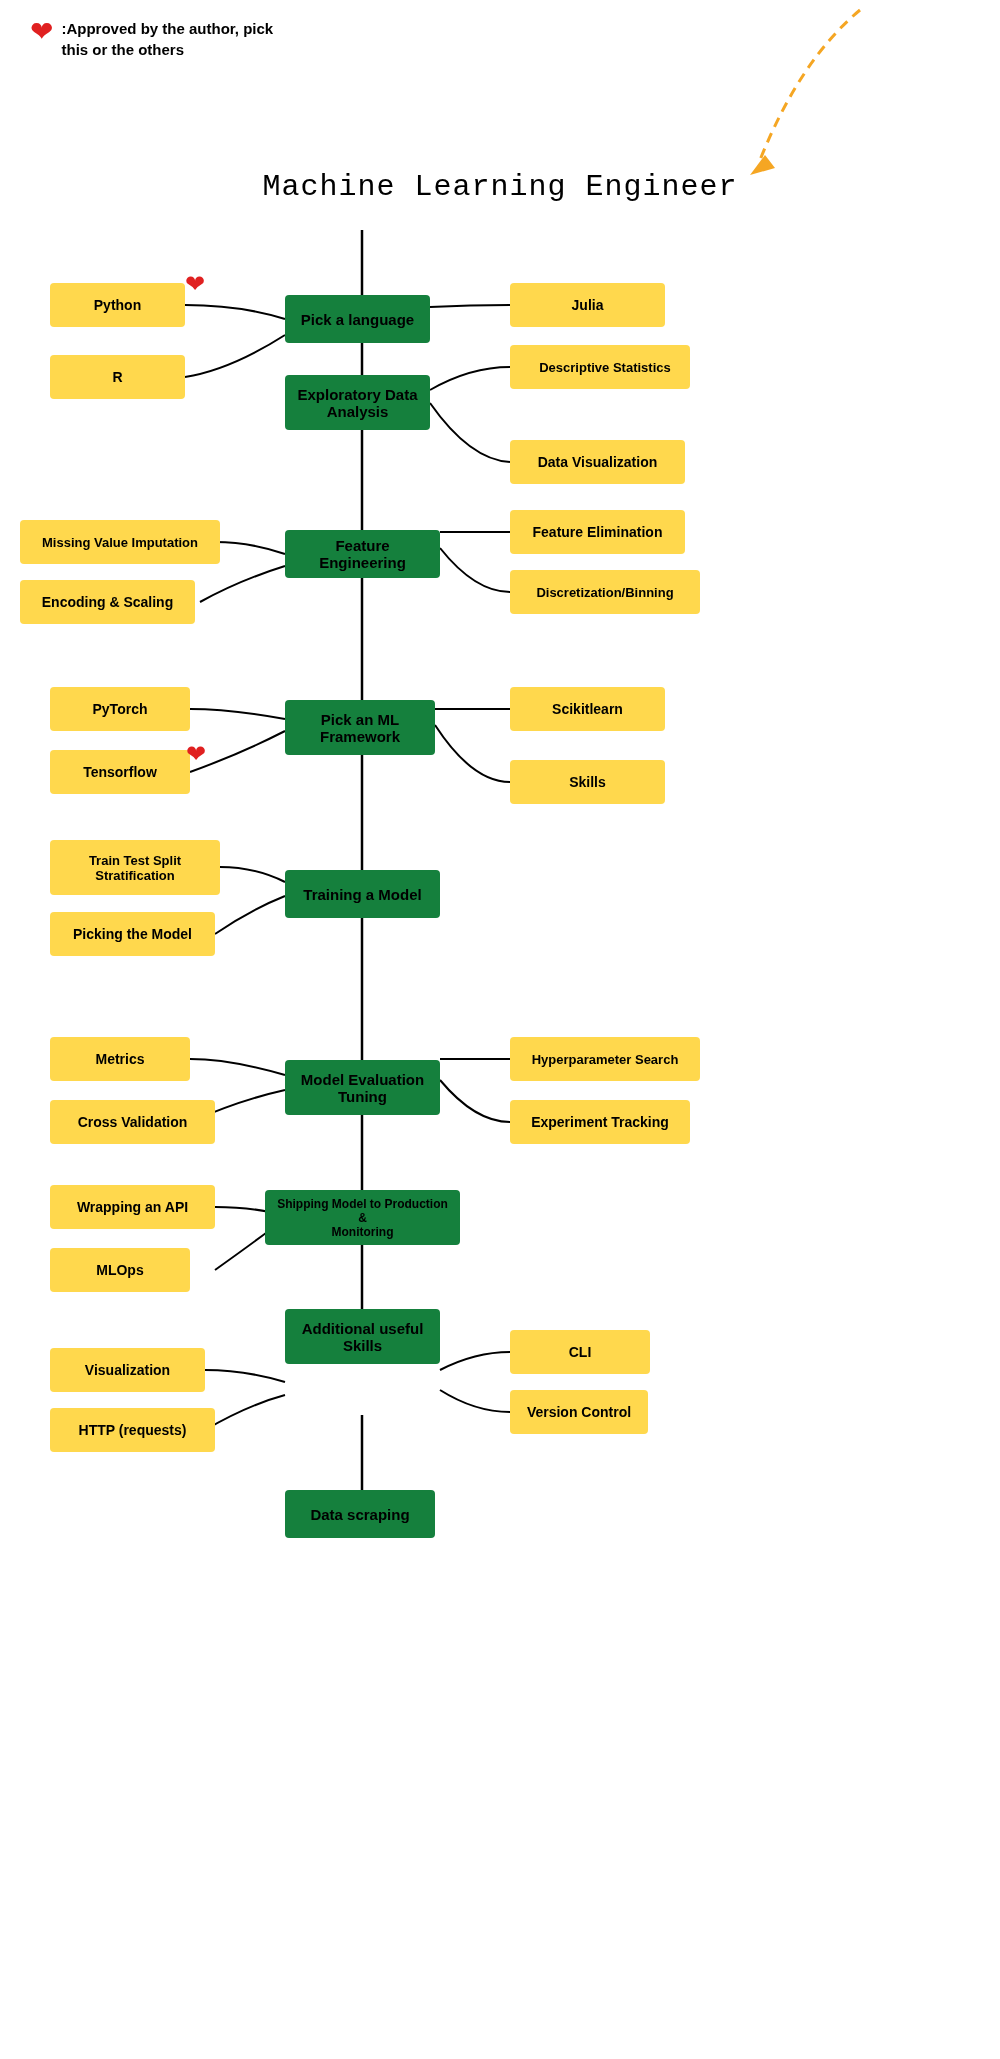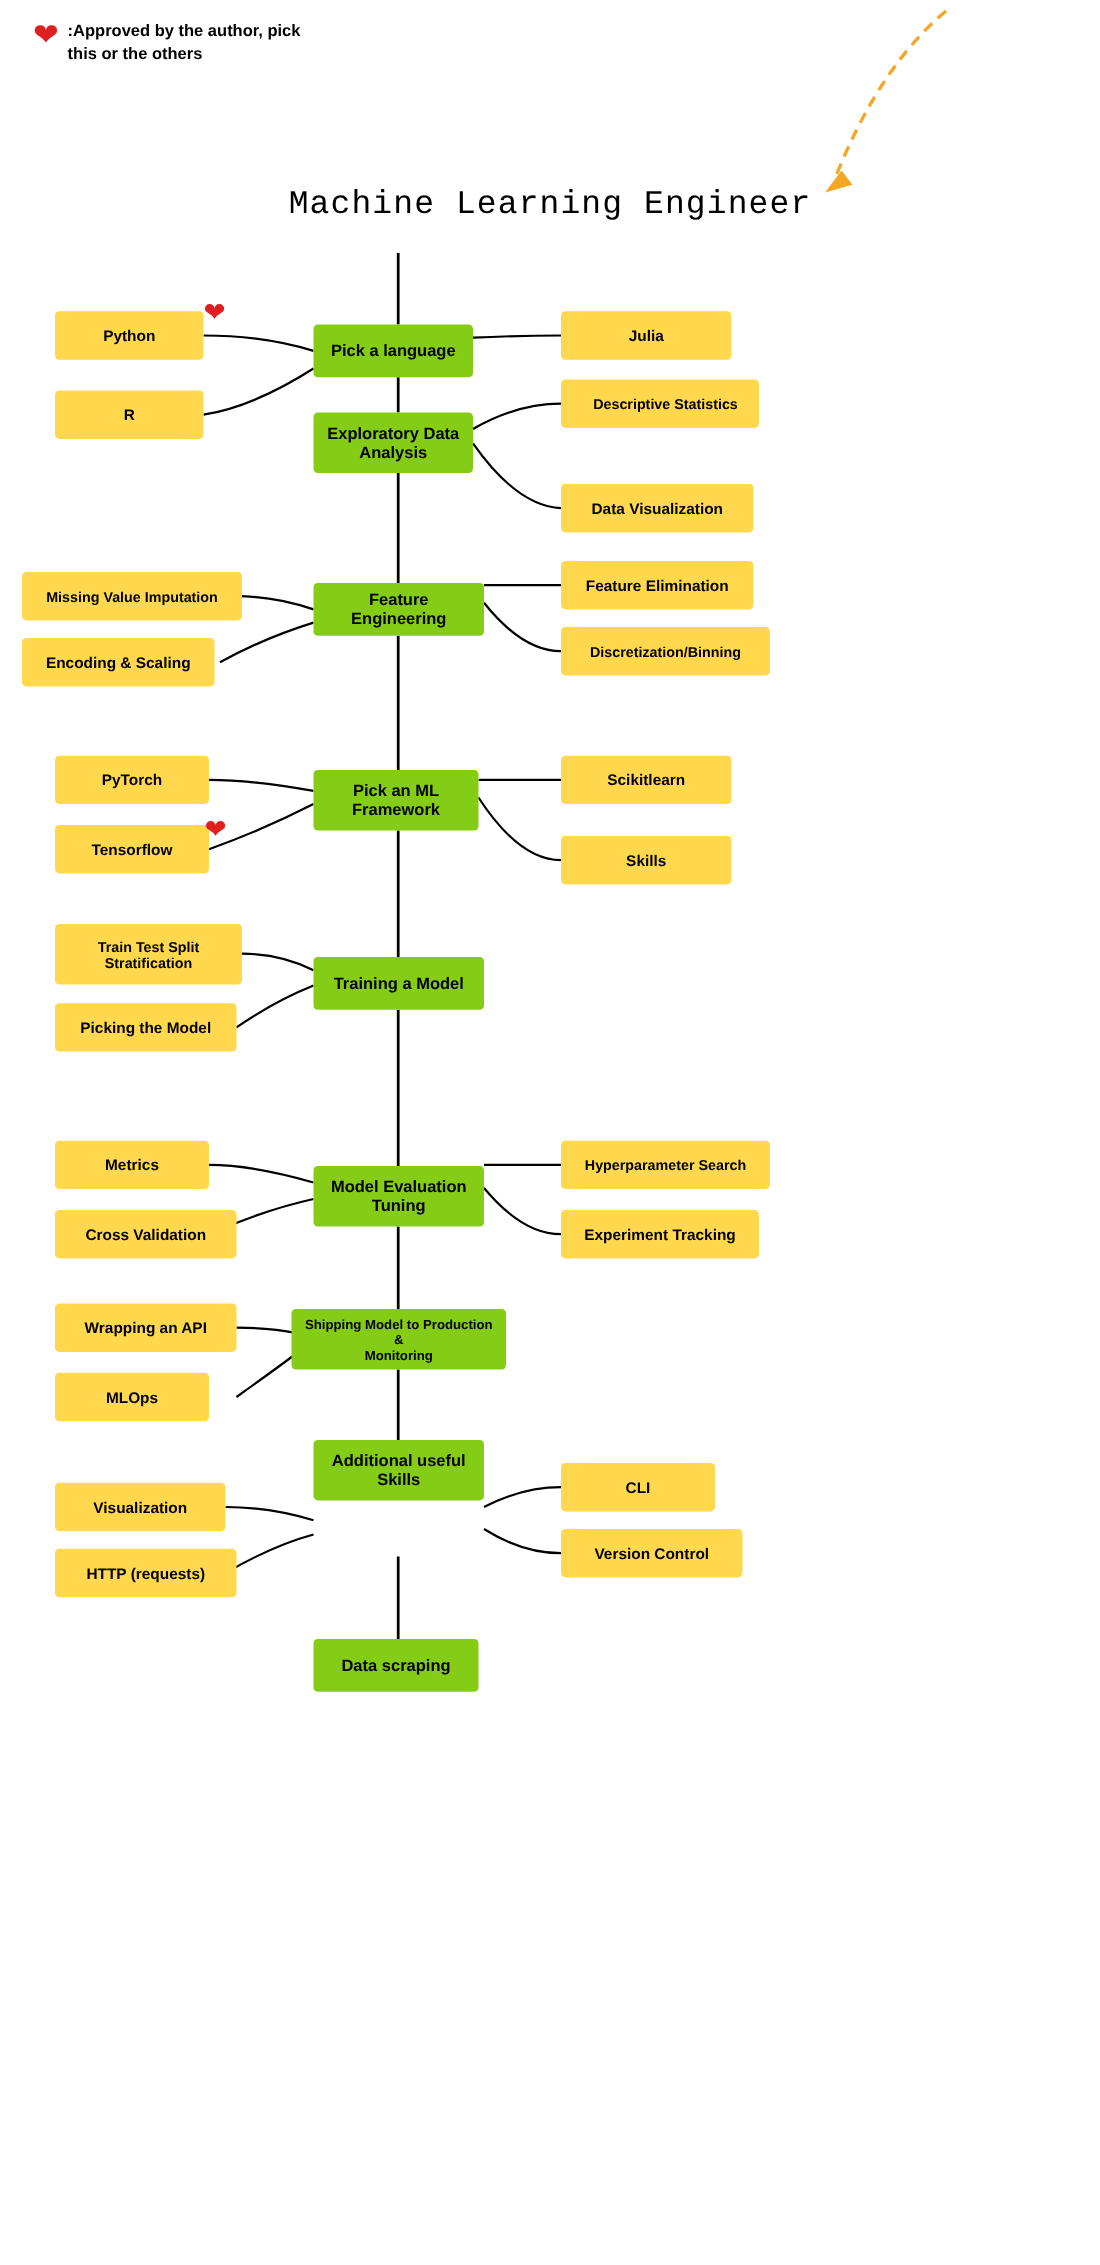--- a/index.html
+++ b/index.html
@@ -77,21 +77,21 @@
       display: flex;
       align-items: center;
       justify-content: center;
       text-align: center;
       font-weight: bold;
       border-radius: 4px;
       z-index: 2;
     }
 
     .node-center {
-      background: #84cc16;
+      background: #15803d;
       color: #000;
       font-size: 15px;
       padding: 8px 12px;
     }
 
     .node-leaf {
       background: #ffd84d;
       color: #000;
       font-size: 14px;
       padding: 6px 10px;
@@ -320,17 +320,17 @@
   </div>
 
   <div class="node node-leaf" style="left:510px; top:1100px; width:180px; height:44px;">
     <span>Experiment Tracking</span>
   </div>
 
   <div class="node node-leaf" style="left:510px; top:1330px; width:140px; height:44px;">
     <span>CLI</span>
   </div>
 
-  <div class="node node-leaf" style="left:510px; top:1390px; width:165px; height:44px;">
+  <div class="node node-leaf" style="left:510px; top:1390px; width:138px; height:44px;">
     <span>Version Control</span>
   </div>
 
 </div>
 
 </body></html>

